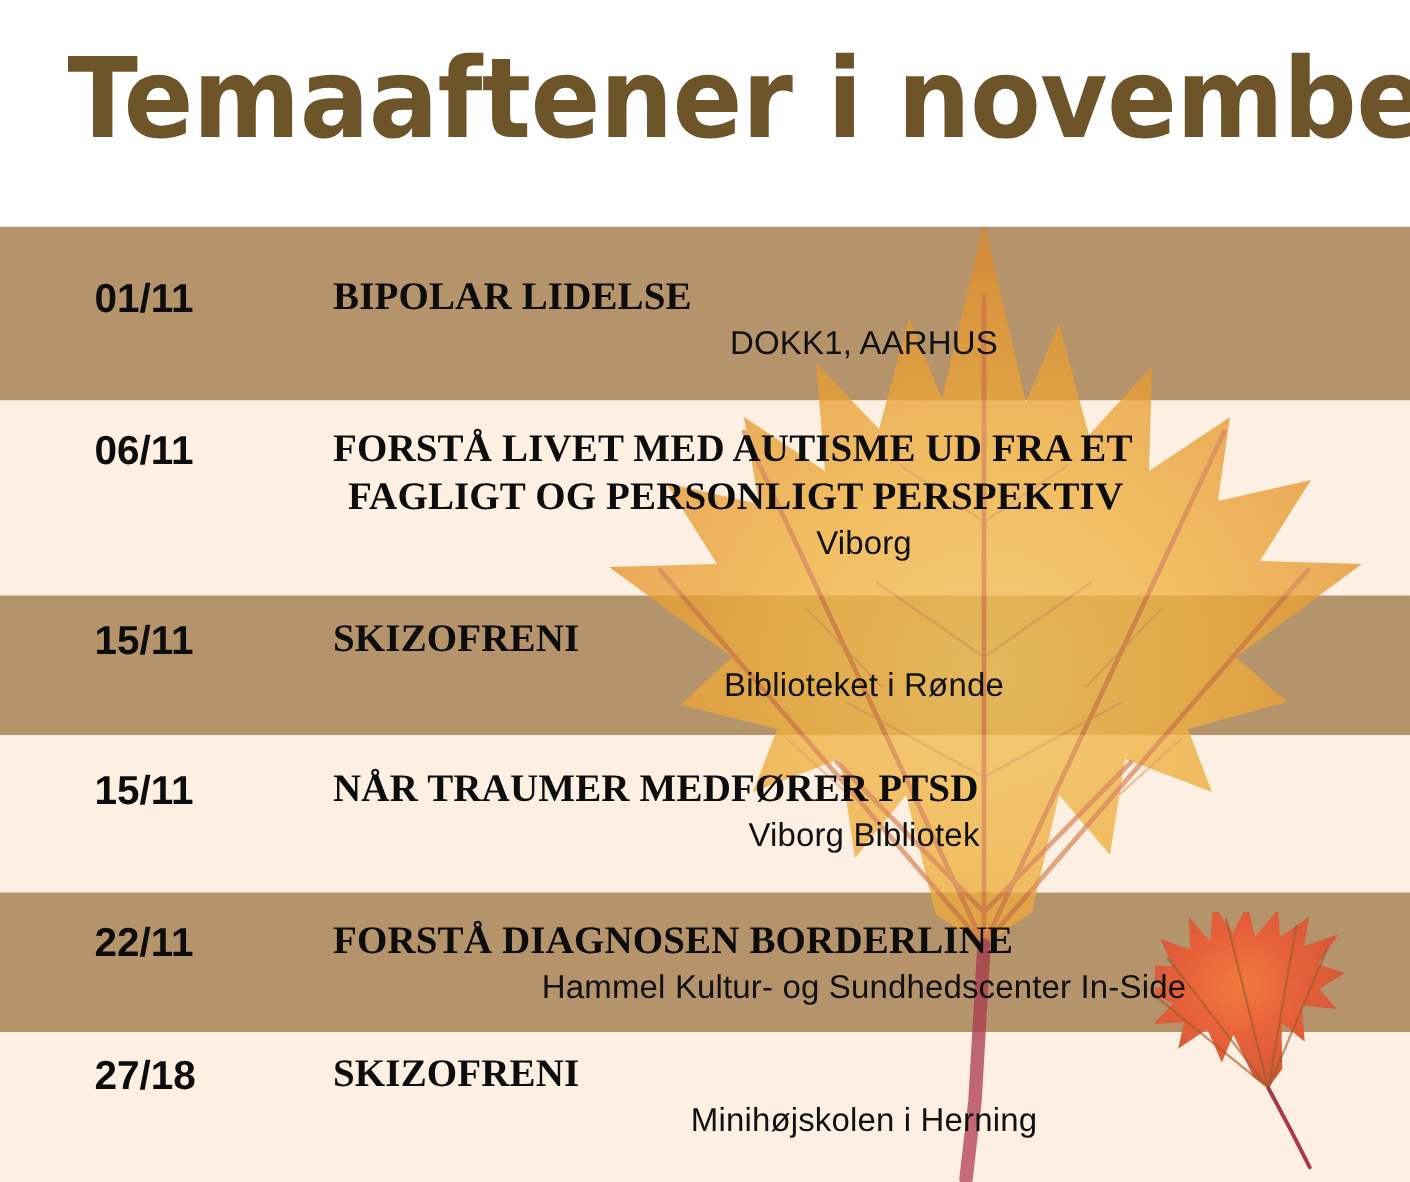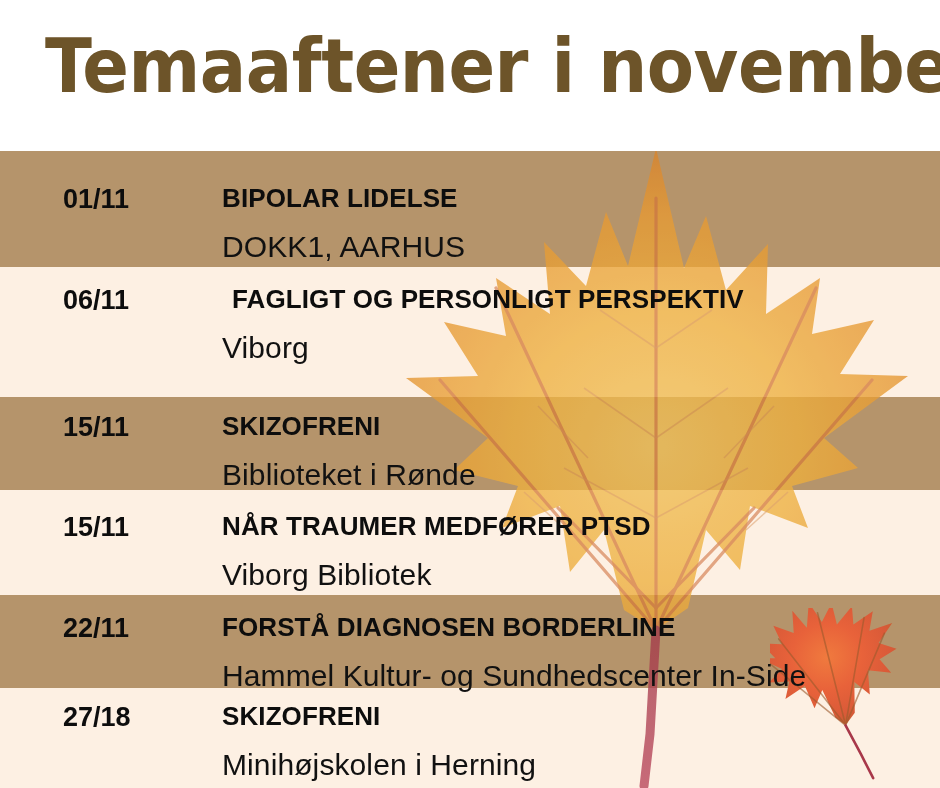--- a/index.html
+++ b/index.html
@@ -107,44 +107,45 @@
     color: #0d0d0d;
     letter-spacing: 0px;
     white-space: nowrap;
   }
   .row-body {
     position: absolute;
     left: 222px;
     right: 10px;
   }
   .row-title {
-    font-family: Liberation Sans, sans-serif;
+    font-family: Liberation Serif, serif;
     font-weight: bold;
     font-size: 26px;
     line-height: 32px;
     color: #0d0d0d;
     letter-spacing: 0.1px;
     text-transform: uppercase;
     white-space: nowrap;
   }
   .row-title .t-line {
     display: block;
   }
   .row-title .t-line.indent {
     padding-left: 10px;
   }
   .row-venue {
     font-family: "Liberation Sans", sans-serif;
     font-weight: normal;
-    font-size: 30px;
+    font-size: 22px;
     line-height: 29px;
     color: #111111;
     letter-spacing: 0.1px;
     white-space: nowrap;
-    margin-top: 18px;
+    margin-top: 0;
+    text-align: center;
   }
 </style>
 </head>
 <body>
 
 <div id="poster">
 
   <div class="bands">
       <div class="band" style="top: 0px; height: 151px; background: rgb(255, 255, 255);"></div>
       <div class="band" style="top: 151px; height: 116px; background: rgb(181, 148, 107);"></div>
@@ -248,20 +249,21 @@
           <div class="row-title">
             <span class="t-line">BIPOLAR LIDELSE</span>
           </div>
           <div class="row-venue">DOKK1, AARHUS</div>
         </div>
       </div>
       <div class="row" style="top: 267px;">
         <div class="row-date" style="top: 14px;">06/11</div>
         <div class="row-body" style="top: 12px;">
           <div class="row-title">
+            <span class="t-line">FORSTÅ LIVET MED AUTISME UD FRA ET</span>
             <span class="t-line indent">FAGLIGT OG PERSONLIGT PERSPEKTIV</span>
           </div>
           <div class="row-venue">Viborg</div>
         </div>
       </div>
       <div class="row" style="top: 397px;">
         <div class="row-date" style="top: 11px;">15/11</div>
         <div class="row-body" style="top: 9px;">
           <div class="row-title">
             <span class="t-line">SKIZOFRENI</span>

